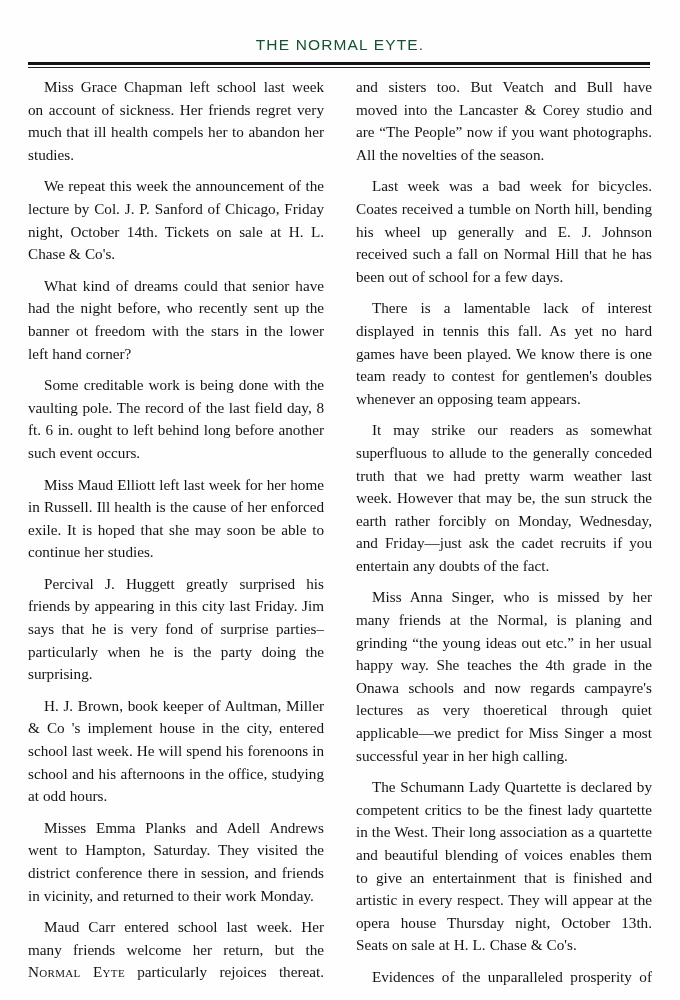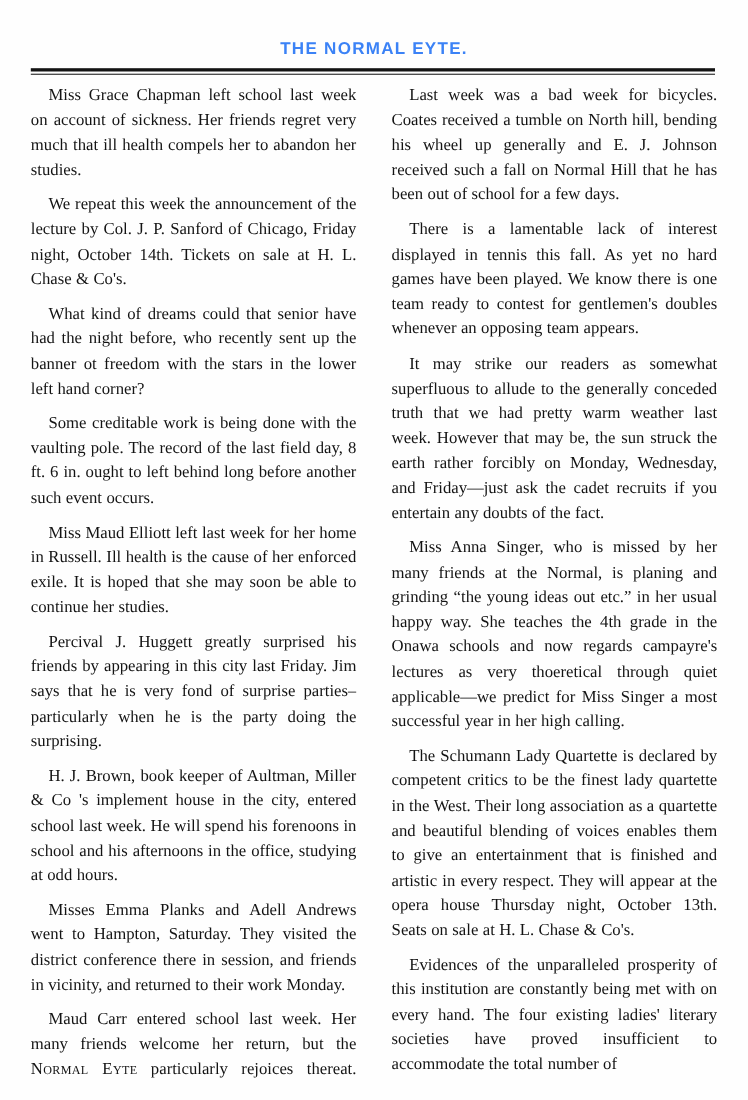--- a/index.html
+++ b/index.html
@@ -27,24 +27,24 @@
   
   .masthead {
     position: absolute;
     left: 0;
     top: 36px;
     width: 680px;
     text-align: center;
   }
   .masthead-title {
     font-family: "Liberation Sans", sans-serif;
-    font-weight: bold;
+    font-weight: normal;
     font-size: 15.5px;
     letter-spacing: 1.15px;
-    color: #3b82f6;
+    color: #14532d;
     white-space: nowrap;
   }
 
   
   .rule-group {
     position: absolute;
     left: 28px;
     top: 62px;
     width: 622px;
   }
@@ -120,20 +120,21 @@
         <p class="para">What kind of dreams could that senior have had the night before, who recently sent up the banner ot freedom with the stars in the lower left hand corner?</p>
         <p class="para">Some creditable work is being done with the vaulting pole. The record of the last field day, 8 ft. 6 in. ought to left behind long before another such event occurs.</p>
         <p class="para">Miss Maud Elliott left last week for her home in Russell. Ill health is the cause of her enforced exile. It is hoped that she may soon be able to continue her studies.</p>
         <p class="para">Percival J. Huggett greatly surprised his friends by appearing in this city last Friday. Jim says that he is very fond of surprise parties–particularly when he is the party doing the surprising.</p>
         <p class="para">H. J. Brown, book keeper of Aultman, Miller &amp; Co 's implement house in the city, entered school last week. He will spend his forenoons in school and his afternoons in the office, studying at odd hours.</p>
         <p class="para">Misses Emma Planks and Adell Andrews went to Hampton, Saturday. They visited the district conference there in session, and friends in vicinity, and returned to their work Monday.</p>
         <p class="para"><span>Maud Carr entered school last week. Her many friends welcome her return, but the </span><span class="smallcaps">Normal Eyte</span><span> particularly rejoices thereat. Miss Carr is, without doubt one of the promising stars in the S. N. S. constellation.</span></p>
       </div>
 
     <div class="col" id="col-right">
+        <p class="para" style="text-indent: 0px;">and sisters too. But Veatch and Bull have moved into the Lancaster &amp; Corey studio and are “The People” now if you want photographs. All the novelties of the season.</p>
         <p class="para">Last week was a bad week for bicycles. Coates received a tumble on North hill, bending his wheel up generally and E. J. Johnson received such a fall on Normal Hill that he has been out of school for a few days.</p>
         <p class="para">There is a lamentable lack of interest displayed in tennis this fall. As yet no hard games have been played. We know there is one team ready to contest for gentlemen's doubles whenever an opposing team appears.</p>
         <p class="para">It may strike our readers as somewhat superfluous to allude to the generally conceded truth that we had pretty warm weather last week. However that may be, the sun struck the earth rather forcibly on Monday, Wednesday, and Friday—just ask the cadet recruits if you entertain any doubts of the fact.</p>
         <p class="para">Miss Anna Singer, who is missed by her many friends at the Normal, is planing and grinding “the young ideas out etc.” in her usual happy way. She teaches the 4th grade in the Onawa schools and now regards campayre's lectures as very thoeretical through quiet applicable—we predict for Miss Singer a most successful year in her high calling.</p>
         <p class="para">The Schumann Lady Quartette is declared by competent critics to be the finest lady quartette in the West. Their long association as a quartette and beautiful blending of voices enables them to give an entertainment that is finished and artistic in every respect. They will appear at the opera house Thursday night, October 13th. Seats on sale at H. L. Chase &amp; Co's.</p>
         <p class="para">Evidences of the unparalleled prosperity of this institution are constantly being met with on every hand. The four existing ladies' literary societies have proved insufficient to accommodate the total number of</p>
       </div>
 
   </div>
 

